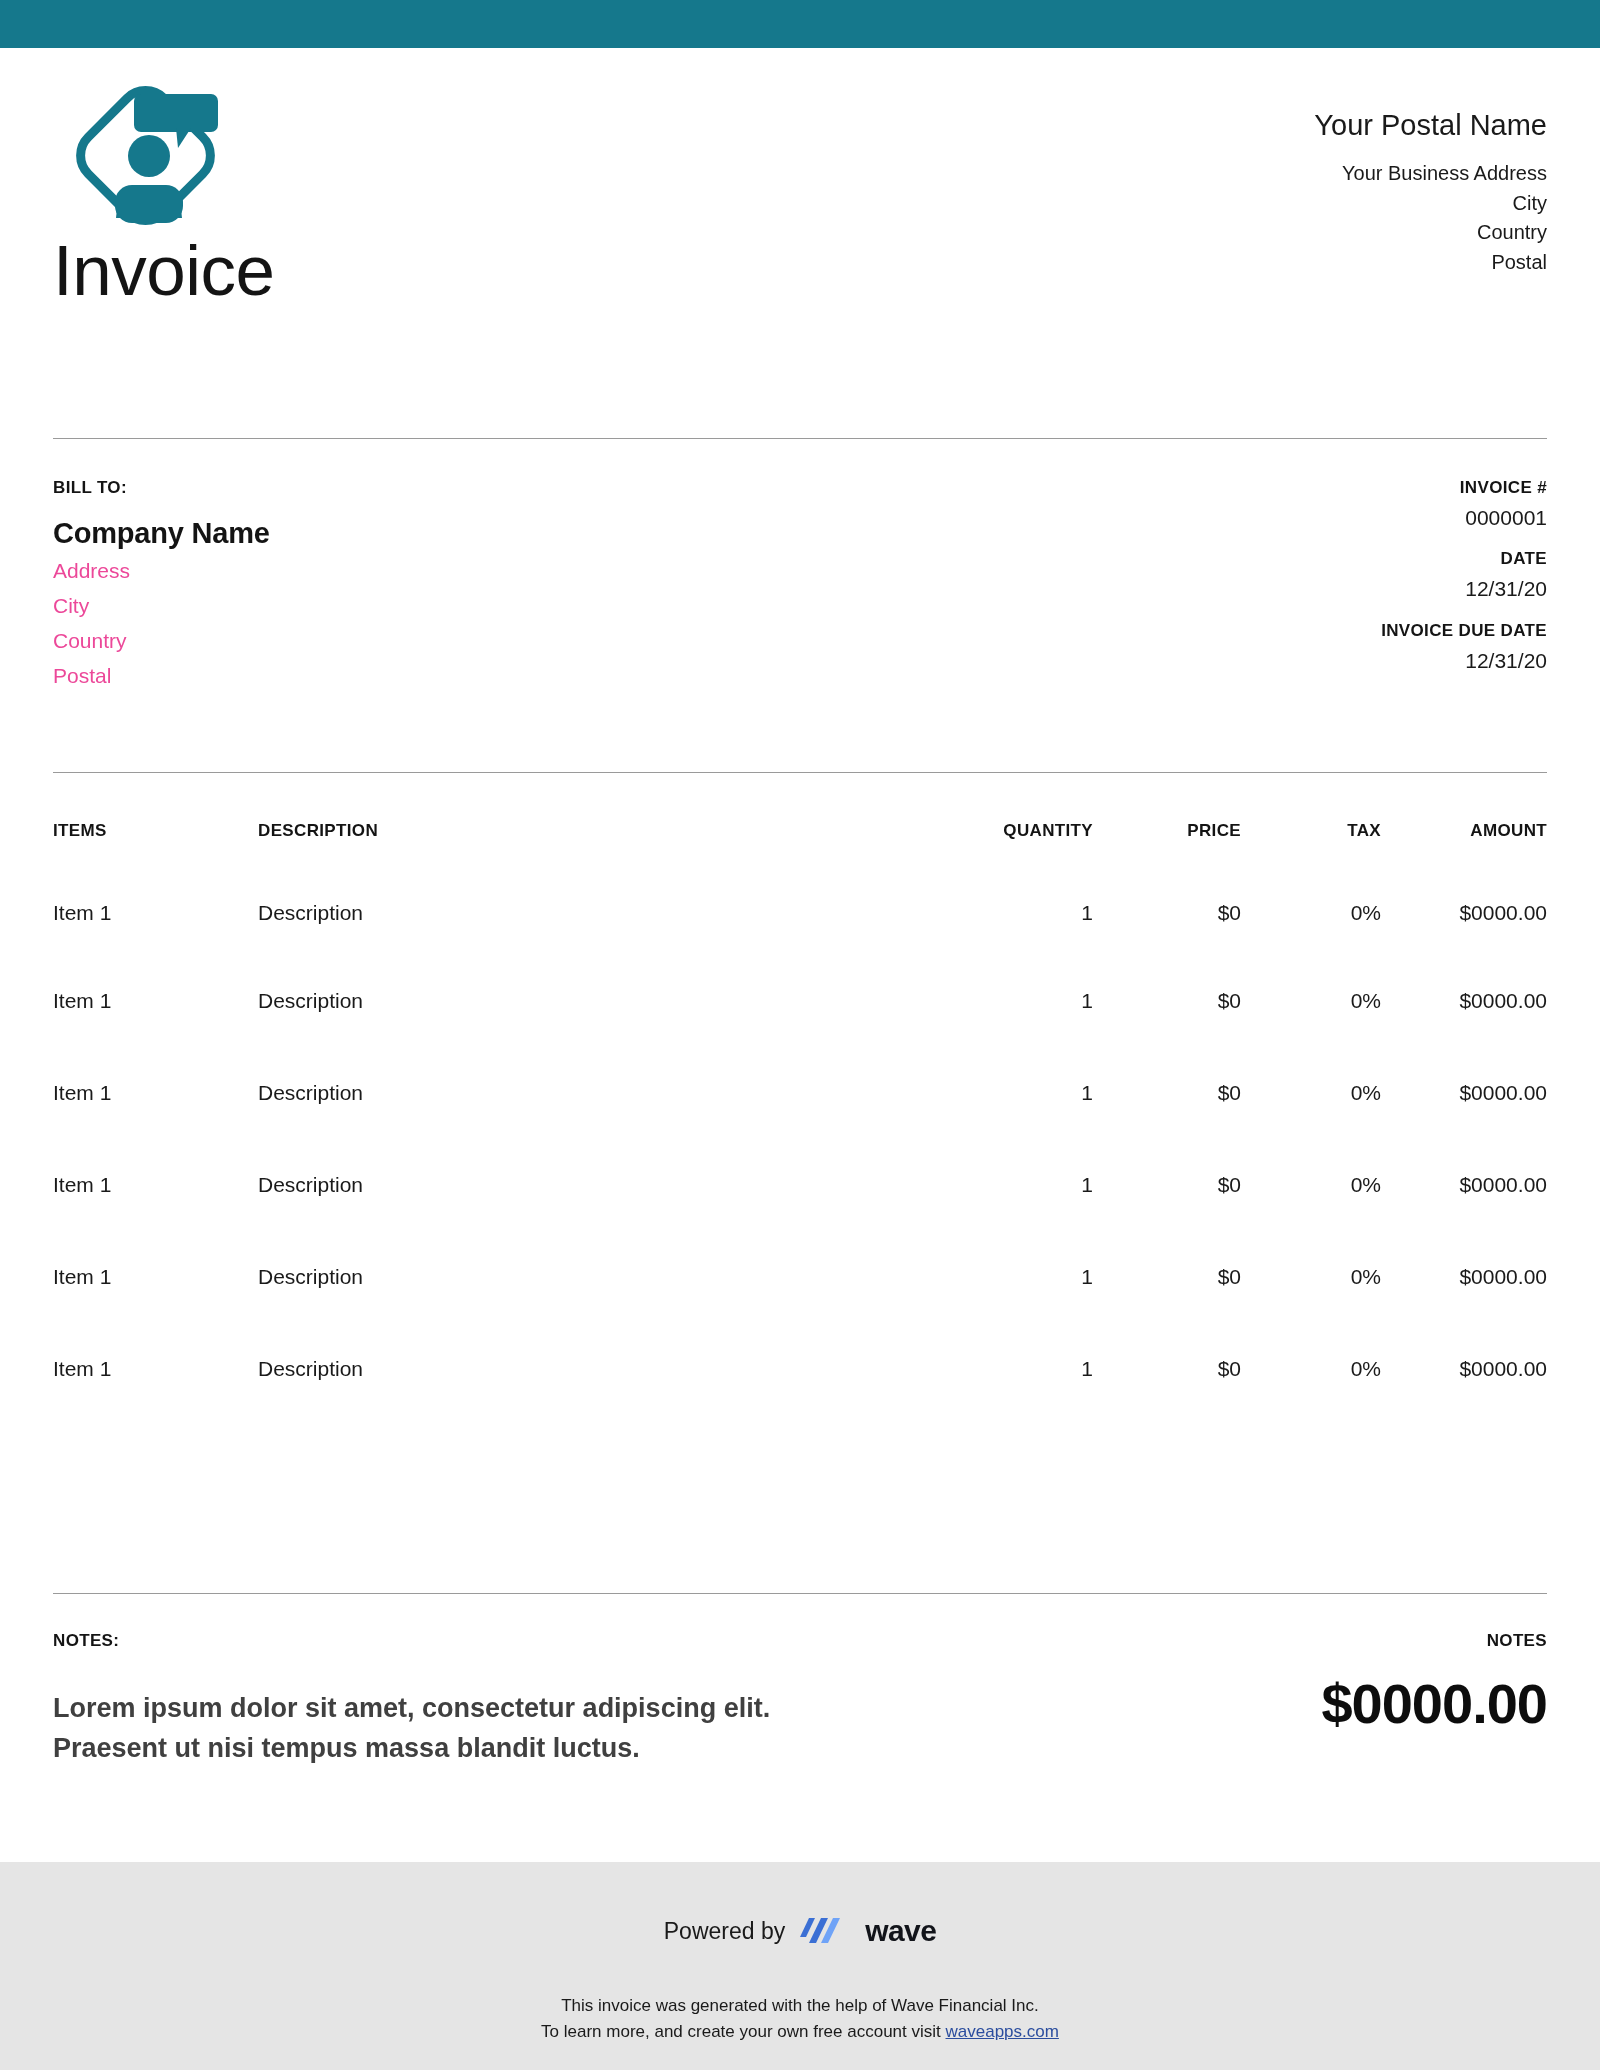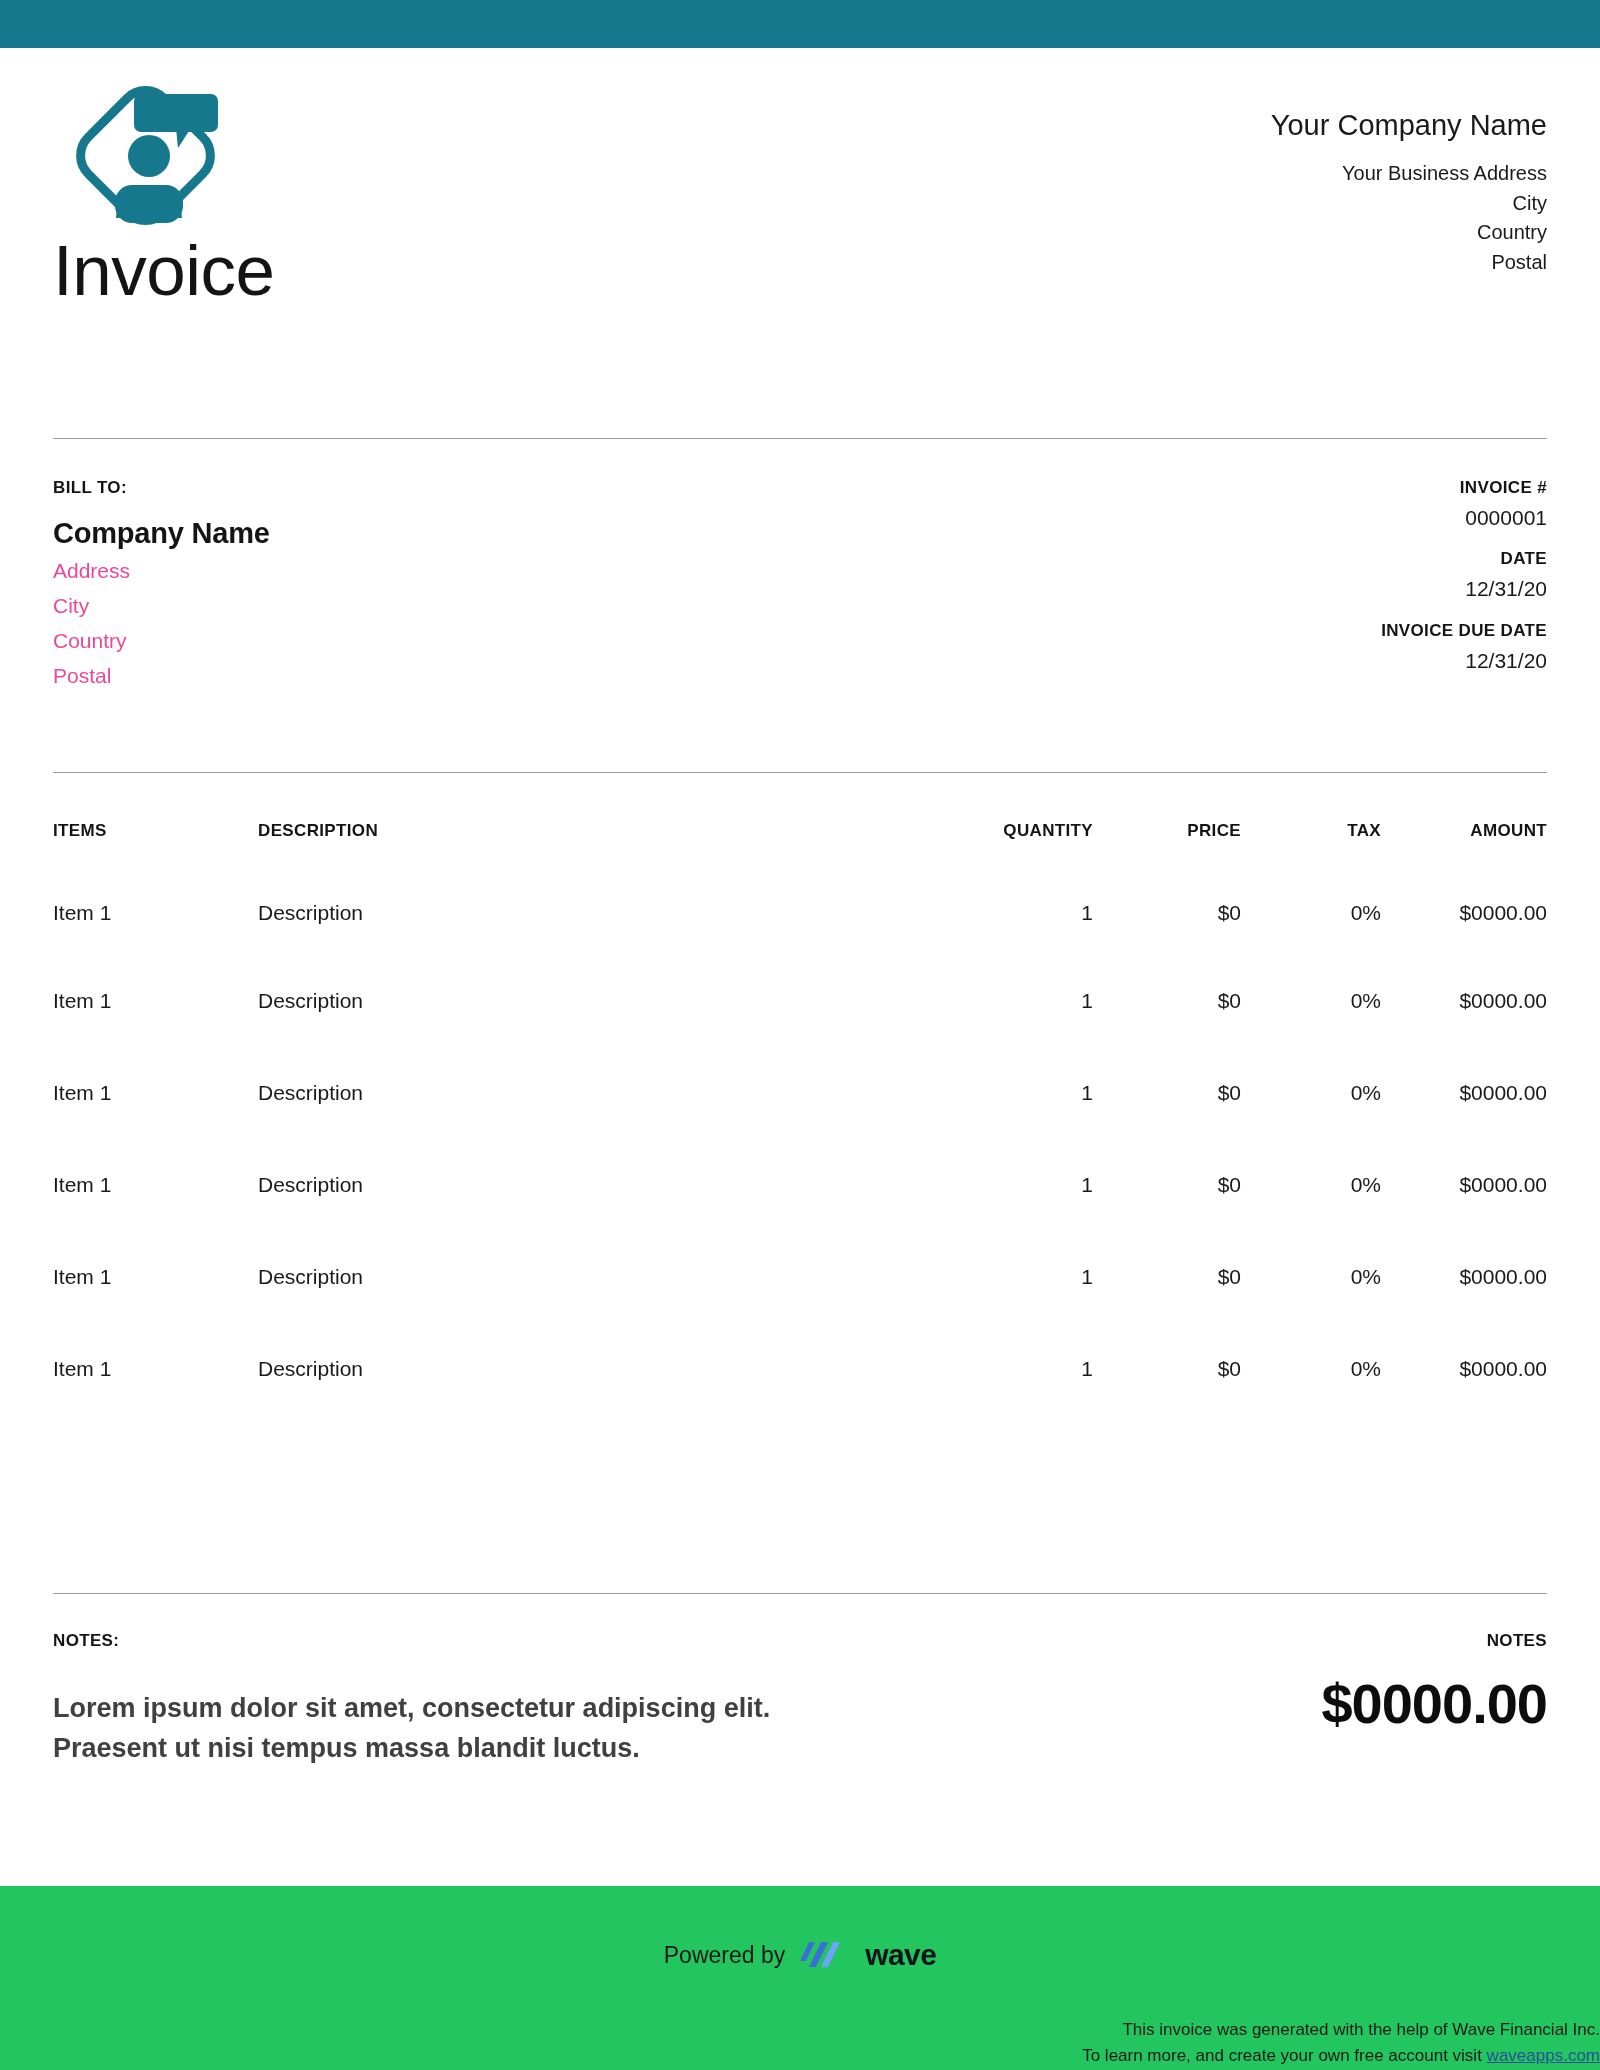--- a/index.html
+++ b/index.html
@@ -227,23 +227,23 @@
     margin-top: 22px;
     letter-spacing: -1px;
   }
 
   
   .footer {
     position: absolute;
     left: 0;
     bottom: 0;
     width: 1600px;
-    height: 184px;
-    background: #22c55e;
-    text-align: right;
+    height: 208px;
+    background: #e5e5e5;
+    text-align: center;
     padding-top: 54px;
   }
 
   .powered {
     display: flex;
     align-items: center;
     justify-content: center;
     gap: 13px;
   }
 
@@ -299,21 +299,21 @@
           <circle cx="91" cy="88" r="21" fill="#15788c"></circle>
           <path d="M58 150 a33 33 0 0 1 66 0 z" fill="#15788c"></path>
           <rect x="57" y="117" width="68" height="38" rx="17" ry="17" fill="#15788c"></rect>
           <rect x="76" y="26" width="84" height="38" rx="7" ry="7" fill="#15788c"></rect>
           <path d="M118 60 L133 60 L120 80 Z" fill="#15788c"></path>
         </svg>
         <div class="invoice-title">Invoice</div>
       </div>
 
       <div class="company-block">
-        <div class="company-name">Your Company Name</div>
+        <div class="company-name">Your Postal Name</div>
         <div class="company-addr-line">Your Business Address</div>
         <div class="company-addr-line">City</div>
         <div class="company-addr-line">Country</div>
         <div class="company-addr-line">Postal</div>
       </div>
 
     </div>
 
     <div class="rule rule-1"></div>
 

